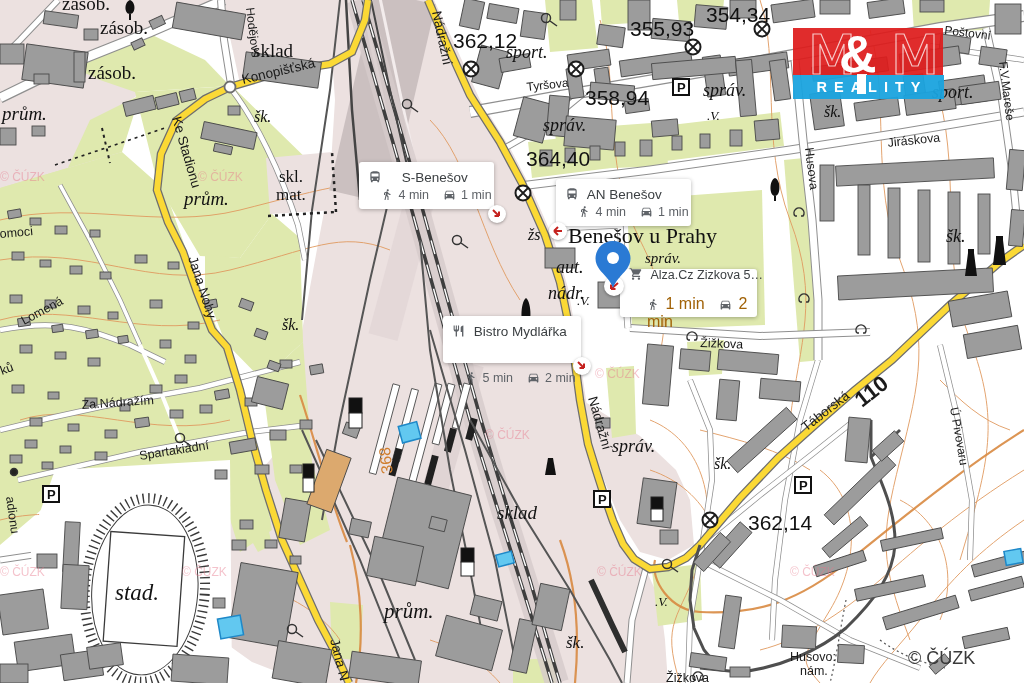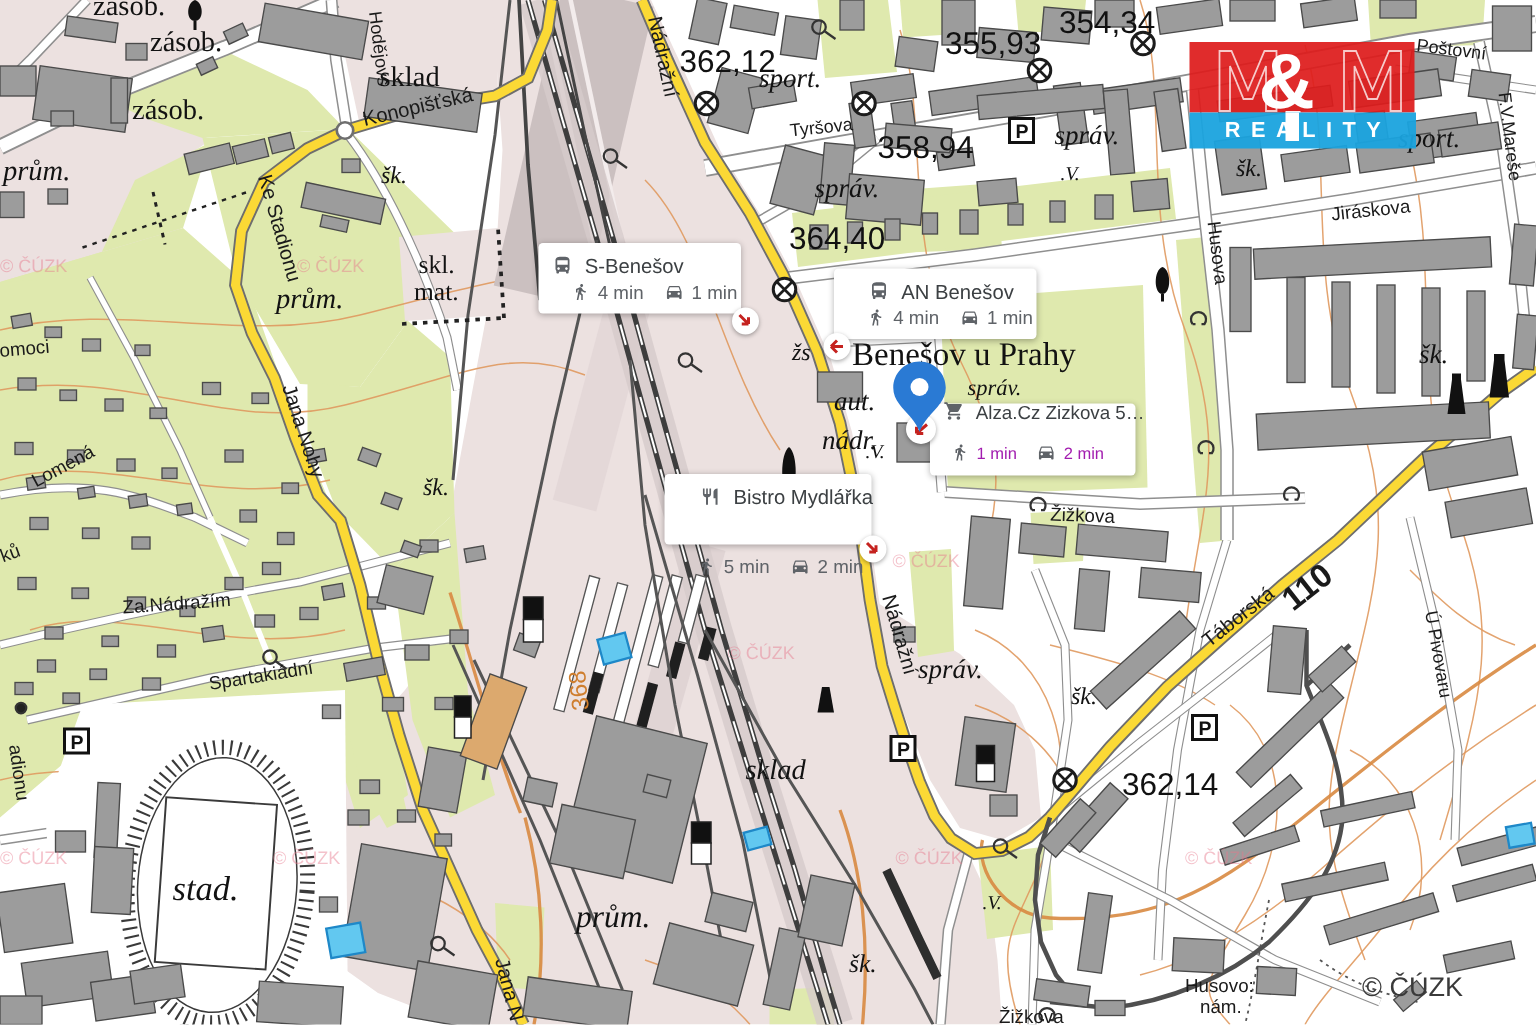--- a/index.html
+++ b/index.html
@@ -644,65 +644,65 @@
 
 <text x="368" y="485" font-size="16" fill="#cf7e2e" font-family="Liberation Sans, sans-serif" transform="rotate(-96 375 468)">368</text>
 </g>
 </svg>
 
 <div style="position:absolute;left:359px;top:162px;width:135px;height:47px;background:#fff;border-radius:3px;box-shadow:0 1px 4px rgba(0,0,0,0.3);"></div>
 <div style="position:absolute;left:368px;top:170px;width:125px;height:16px;color:#3c4043;font-size:13.5px;">
 <svg width="14" height="14" viewBox="0 0 24 24" style="vertical-align:-2px" fill="#5f6368">
         <path d="M4 16c0 .88.39 1.67 1 2.22V20a1 1 0 0 0 1 1h1a1 1 0 0 0 1-1v-1h8v1a1 1 0 0 0 1 1h1a1 1 0 0 0 1-1v-1.78c.61-.55 1-1.34 1-2.22V6c0-3.5-3.58-4-8-4s-8 .5-8 4v10zm3.5 1c-.83 0-1.5-.67-1.5-1.5S6.67 14 7.5 14s1.5.67 1.5 1.5S8.33 17 7.5 17zm9 0c-.83 0-1.5-.67-1.5-1.5s.67-1.5 1.5-1.5 1.5.67 1.5 1.5-.67 1.5-1.5 1.5zm1.5-6H6V6h12v5z"></path>
       </svg>
-<span style="margin-left:4px">S-Benešov</span></div>
+<span style="margin-left:16px">S-Benešov</span></div>
 <div style="position:absolute;left:381px;top:188px;width:113px;height:15px;color:#5f6368;font-size:12.5px;">
 <svg width="12" height="13" viewBox="0 0 24 24" style="vertical-align:-2px" fill="#5f6368">
         <path d="M13.5 5.5c1.1 0 2-.9 2-2s-.9-2-2-2-2 .9-2 2 .9 2 2 2zM9.8 8.9L7 23h2.1l1.8-8 2.1 2v6h2v-7.5l-2.1-2 .6-3C14.8 12 16.8 13 19 13v-2c-1.9 0-3.5-1-4.3-2.4l-1-1.6c-.4-.6-1-1-1.7-1-.3 0-.5.1-.8.1L6 8.3V13h2V9.6l1.8-.7"></path>
       </svg>
 <span style="margin-left:2px">4 min</span>
 <svg width="13" height="13" viewBox="0 0 24 24" style="vertical-align:-2px;margin-left:10px" fill="#5f6368">
         <path d="M18.92 6.01C18.72 5.42 18.16 5 17.5 5h-11c-.66 0-1.21.42-1.42 1.01L3 12v8c0 .55.45 1 1 1h1c.55 0 1-.45 1-1v-1h12v1c0 .55.45 1 1 1h1c.55 0 1-.45 1-1v-8l-2.08-5.99zM6.5 16c-.83 0-1.5-.67-1.5-1.5S5.67 13 6.5 13s1.5.67 1.5 1.5S7.33 16 6.5 16zm11 0c-.83 0-1.5-.67-1.5-1.5s.67-1.5 1.5-1.5 1.5.67 1.5 1.5-.67 1.5-1.5 1.5zM5 11l1.5-4.5h11L19 11H5z"></path>
       </svg>
 <span style="margin-left:2px">1 min</span></div>
 
 <div style="position:absolute;left:556px;top:179px;width:135px;height:47px;background:#fff;border-radius:3px;box-shadow:0 1px 4px rgba(0,0,0,0.3);"></div>
-<div style="position:absolute;left:565px;top:187px;width:125px;height:16px;color:#3c4043;font-size:13.5px;text-align:center;">
+<div style="position:absolute;left:565px;top:187px;width:125px;height:16px;color:#3c4043;font-size:13.5px;">
 <svg width="14" height="14" viewBox="0 0 24 24" style="vertical-align:-2px" fill="#5f6368">
         <path d="M4 16c0 .88.39 1.67 1 2.22V20a1 1 0 0 0 1 1h1a1 1 0 0 0 1-1v-1h8v1a1 1 0 0 0 1 1h1a1 1 0 0 0 1-1v-1.78c.61-.55 1-1.34 1-2.22V6c0-3.5-3.58-4-8-4s-8 .5-8 4v10zm3.5 1c-.83 0-1.5-.67-1.5-1.5S6.67 14 7.5 14s1.5.67 1.5 1.5S8.33 17 7.5 17zm9 0c-.83 0-1.5-.67-1.5-1.5s.67-1.5 1.5-1.5 1.5.67 1.5 1.5-.67 1.5-1.5 1.5zm1.5-6H6V6h12v5z"></path>
       </svg>
 <span style="margin-left:4px">AN Benešov</span></div>
 <div style="position:absolute;left:578px;top:205px;width:113px;height:15px;color:#5f6368;font-size:12.5px;">
 <svg width="12" height="13" viewBox="0 0 24 24" style="vertical-align:-2px" fill="#5f6368">
         <path d="M13.5 5.5c1.1 0 2-.9 2-2s-.9-2-2-2-2 .9-2 2 .9 2 2 2zM9.8 8.9L7 23h2.1l1.8-8 2.1 2v6h2v-7.5l-2.1-2 .6-3C14.8 12 16.8 13 19 13v-2c-1.9 0-3.5-1-4.3-2.4l-1-1.6c-.4-.6-1-1-1.7-1-.3 0-.5.1-.8.1L6 8.3V13h2V9.6l1.8-.7"></path>
       </svg>
 <span style="margin-left:2px">4 min</span>
 <svg width="13" height="13" viewBox="0 0 24 24" style="vertical-align:-2px;margin-left:10px" fill="#5f6368">
         <path d="M18.92 6.01C18.72 5.42 18.16 5 17.5 5h-11c-.66 0-1.21.42-1.42 1.01L3 12v8c0 .55.45 1 1 1h1c.55 0 1-.45 1-1v-1h12v1c0 .55.45 1 1 1h1c.55 0 1-.45 1-1v-8l-2.08-5.99zM6.5 16c-.83 0-1.5-.67-1.5-1.5S5.67 13 6.5 13s1.5.67 1.5 1.5S7.33 16 6.5 16zm11 0c-.83 0-1.5-.67-1.5-1.5s.67-1.5 1.5-1.5 1.5.67 1.5 1.5-.67 1.5-1.5 1.5zM5 11l1.5-4.5h11L19 11H5z"></path>
       </svg>
 <span style="margin-left:2px">1 min</span></div>
 
 <div style="position:absolute;left:620px;top:269px;width:137px;height:48px;background:#fff;border-radius:3px;box-shadow:0 1px 4px rgba(0,0,0,0.3);"></div>
 <div style="position:absolute;left:629px;top:267px;width:135px;height:16px;color:#3c4043;font-size:12.5px;white-space:nowrap;">
 <svg width="14" height="14" viewBox="0 0 24 24" style="vertical-align:-2px" fill="#5f6368">
         <path d="M7 18c-1.1 0-1.99.9-1.99 2S5.9 22 7 22s2-.9 2-2-.9-2-2-2zM1 2v2h2l3.6 7.59-1.35 2.45c-.16.28-.25.61-.25.96 0 1.1.9 2 2 2h12v-2H7.42c-.14 0-.25-.11-.25-.25l.03-.12.9-1.63h7.45c.75 0 1.41-.41 1.75-1.03l3.58-6.49c.08-.14.12-.31.12-.48 0-.55-.45-1-1-1H5.21l-.94-2H1zm16 16c-1.1 0-1.99.9-1.99 2s.89 2 1.99 2 2-.9 2-2-.9-2-2-2z"></path>
       </svg>
 <span style="margin-left:4px">Alza.Cz Zizkova 5…</span></div>
-<div style="position:absolute;left:634px;top:295px;width:113px;height:15px;color:#a21caf;font-size:11px;">
+<div style="position:absolute;left:647px;top:295px;width:113px;height:15px;color:#a16207;font-size:16px;">
 <svg width="12" height="13" viewBox="0 0 24 24" style="vertical-align:-2px" fill="#5f6368">
         <path d="M13.5 5.5c1.1 0 2-.9 2-2s-.9-2-2-2-2 .9-2 2 .9 2 2 2zM9.8 8.9L7 23h2.1l1.8-8 2.1 2v6h2v-7.5l-2.1-2 .6-3C14.8 12 16.8 13 19 13v-2c-1.9 0-3.5-1-4.3-2.4l-1-1.6c-.4-.6-1-1-1.7-1-.3 0-.5.1-.8.1L6 8.3V13h2V9.6l1.8-.7"></path>
       </svg>
 <span style="margin-left:2px">1 min</span>
 <svg width="13" height="13" viewBox="0 0 24 24" style="vertical-align:-2px;margin-left:10px" fill="#5f6368">
         <path d="M18.92 6.01C18.72 5.42 18.16 5 17.5 5h-11c-.66 0-1.21.42-1.42 1.01L3 12v8c0 .55.45 1 1 1h1c.55 0 1-.45 1-1v-1h12v1c0 .55.45 1 1 1h1c.55 0 1-.45 1-1v-8l-2.08-5.99zM6.5 16c-.83 0-1.5-.67-1.5-1.5S5.67 13 6.5 13s1.5.67 1.5 1.5S7.33 16 6.5 16zm11 0c-.83 0-1.5-.67-1.5-1.5s.67-1.5 1.5-1.5 1.5.67 1.5 1.5-.67 1.5-1.5 1.5zM5 11l1.5-4.5h11L19 11H5z"></path>
       </svg>
 <span style="margin-left:2px">2 min</span></div>
 
 <div style="position:absolute;left:443px;top:316px;width:138px;height:47px;background:#fff;border-radius:3px;box-shadow:0 1px 4px rgba(0,0,0,0.3);"></div>
-<div style="position:absolute;left:452px;top:324px;width:130px;height:16px;color:#3c4043;font-size:13.5px;text-align:right;">
+<div style="position:absolute;left:452px;top:324px;width:130px;height:16px;color:#3c4043;font-size:13.5px;">
 <svg width="13" height="14" viewBox="0 0 24 24" style="vertical-align:-2px" fill="#5f6368">
         <path d="M11 9H9V2H7v7H5V2H3v7c0 2.12 1.66 3.84 3.75 3.97V22h2.5v-9.03C11.34 12.84 13 11.12 13 9V2h-2v7zm5-3v8h2.5v8H21V2c-2.76 0-5 2.24-5 4z"></path>
       </svg>
 <span style="margin-left:5px">Bistro Mydlářka</span></div>
 <div style="position:absolute;left:465px;top:342px;width:113px;height:15px;color:#5f6368;font-size:12.5px;margin-top:29px;">
 <svg width="12" height="13" viewBox="0 0 24 24" style="vertical-align:-2px" fill="#5f6368">
         <path d="M13.5 5.5c1.1 0 2-.9 2-2s-.9-2-2-2-2 .9-2 2 .9 2 2 2zM9.8 8.9L7 23h2.1l1.8-8 2.1 2v6h2v-7.5l-2.1-2 .6-3C14.8 12 16.8 13 19 13v-2c-1.9 0-3.5-1-4.3-2.4l-1-1.6c-.4-.6-1-1-1.7-1-.3 0-.5.1-.8.1L6 8.3V13h2V9.6l1.8-.7"></path>
       </svg>
 <span style="margin-left:2px">5 min</span>
 <svg width="13" height="13" viewBox="0 0 24 24" style="vertical-align:-2px;margin-left:10px" fill="#5f6368">

